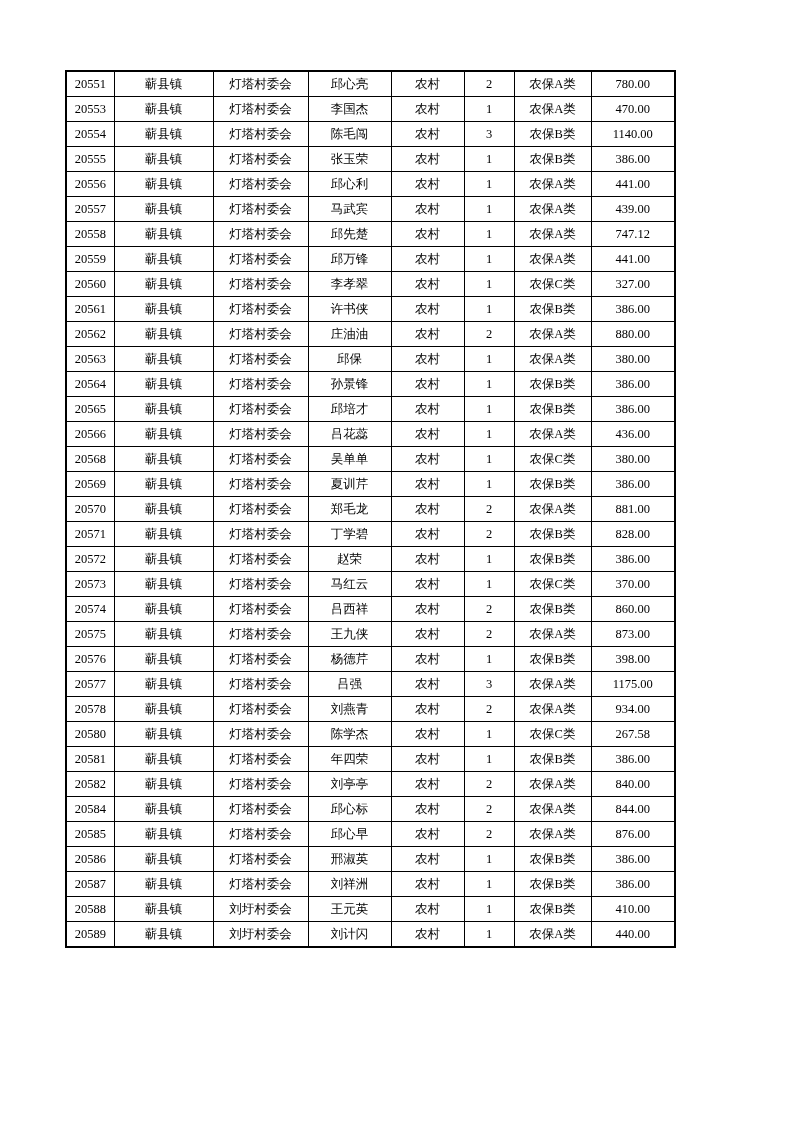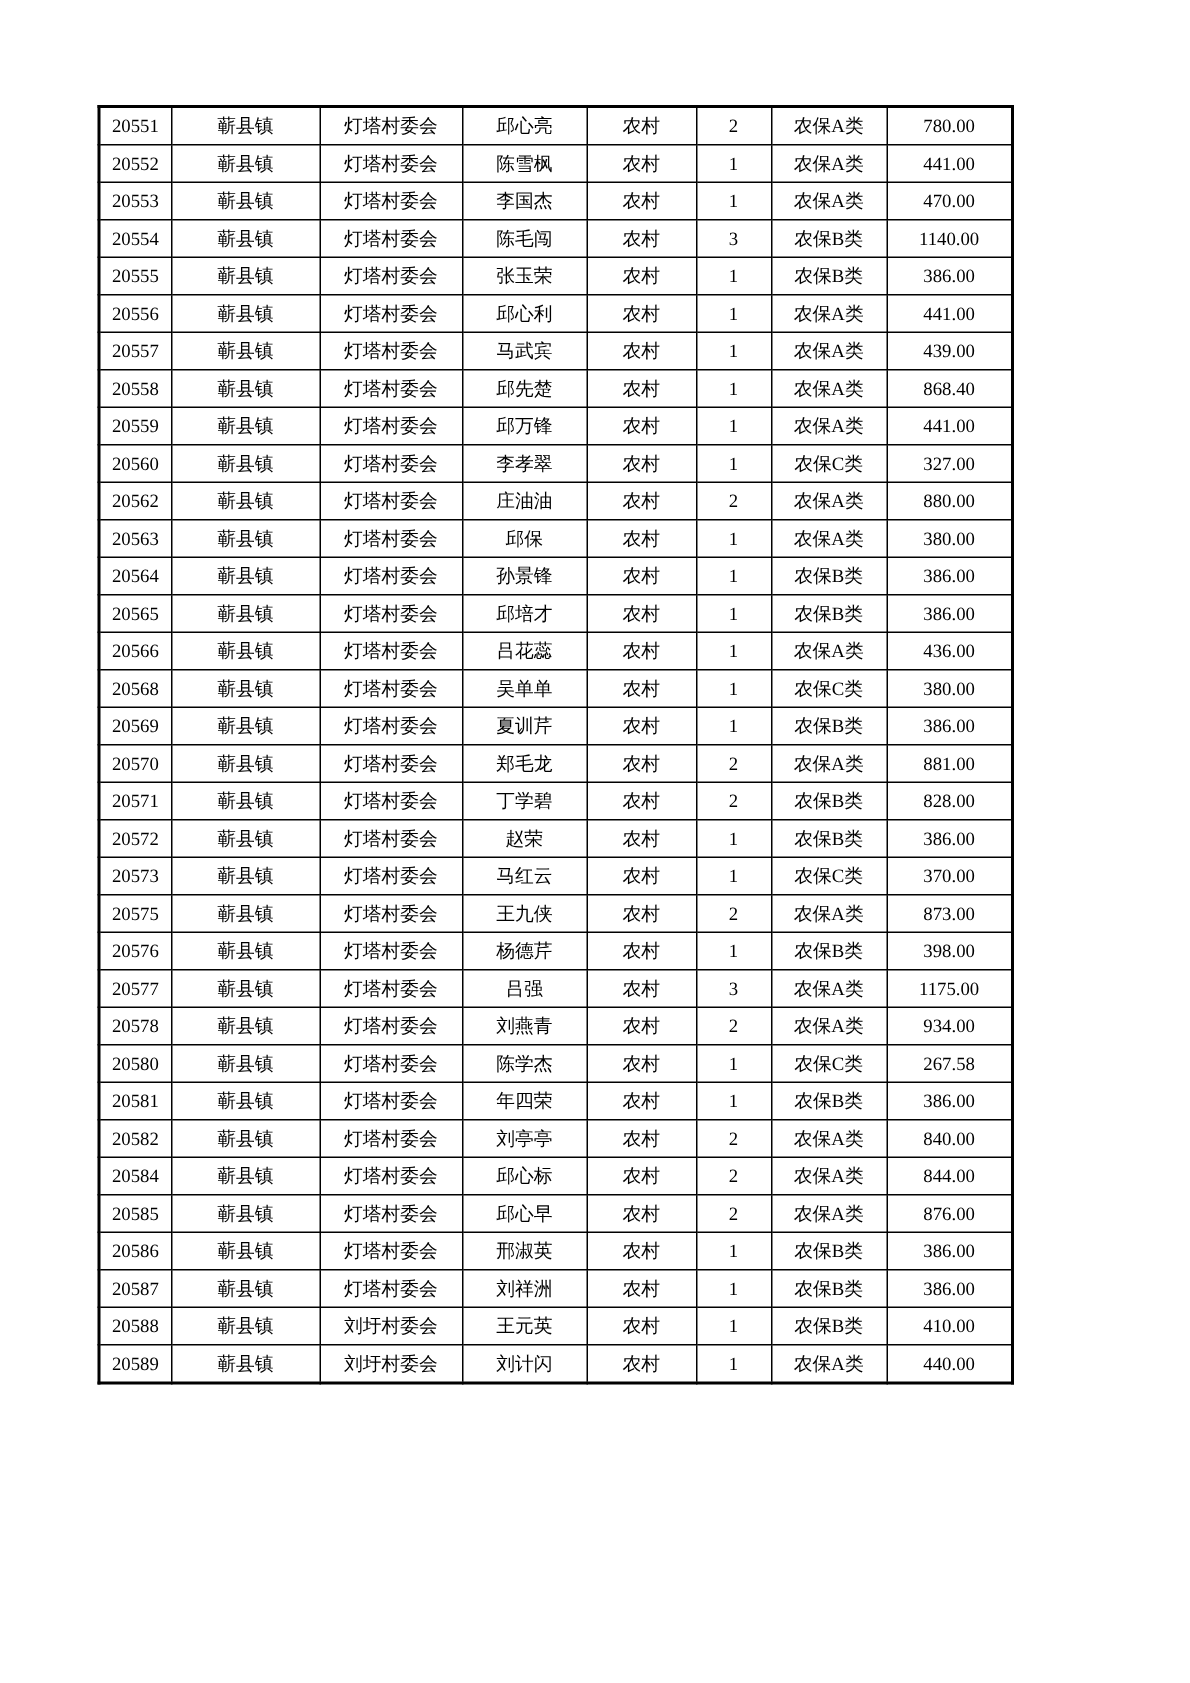--- a/index.html
+++ b/index.html
@@ -59,88 +59,78 @@
           <td>20551</td>
           <td>蕲县镇</td>
           <td>灯塔村委会</td>
           <td>邱心亮</td>
           <td>农村</td>
           <td>2</td>
           <td>农保A类</td>
           <td>780.00</td>
         </tr>
         <tr>
-          <td>20552</td>
-          <td>蕲县镇</td>
-          <td>灯塔村委会</td>
-          <td>陈雪枫</td>
+          <td>20553</td>
+          <td>蕲县镇</td>
+          <td>灯塔村委会</td>
+          <td>李国杰</td>
+          <td>农村</td>
+          <td>1</td>
+          <td>农保A类</td>
+          <td>470.00</td>
+        </tr>
+        <tr>
+          <td>20554</td>
+          <td>蕲县镇</td>
+          <td>灯塔村委会</td>
+          <td>陈毛闯</td>
+          <td>农村</td>
+          <td>3</td>
+          <td>农保B类</td>
+          <td>1140.00</td>
+        </tr>
+        <tr>
+          <td>20555</td>
+          <td>蕲县镇</td>
+          <td>灯塔村委会</td>
+          <td>张玉荣</td>
+          <td>农村</td>
+          <td>1</td>
+          <td>农保B类</td>
+          <td>386.00</td>
+        </tr>
+        <tr>
+          <td>20556</td>
+          <td>蕲县镇</td>
+          <td>灯塔村委会</td>
+          <td>邱心利</td>
           <td>农村</td>
           <td>1</td>
           <td>农保A类</td>
           <td>441.00</td>
         </tr>
         <tr>
-          <td>20553</td>
-          <td>蕲县镇</td>
-          <td>灯塔村委会</td>
-          <td>李国杰</td>
-          <td>农村</td>
-          <td>1</td>
-          <td>农保A类</td>
-          <td>470.00</td>
-        </tr>
-        <tr>
-          <td>20554</td>
-          <td>蕲县镇</td>
-          <td>灯塔村委会</td>
-          <td>陈毛闯</td>
-          <td>农村</td>
-          <td>3</td>
-          <td>农保B类</td>
-          <td>1140.00</td>
-        </tr>
-        <tr>
-          <td>20555</td>
-          <td>蕲县镇</td>
-          <td>灯塔村委会</td>
-          <td>张玉荣</td>
-          <td>农村</td>
-          <td>1</td>
-          <td>农保B类</td>
-          <td>386.00</td>
-        </tr>
-        <tr>
-          <td>20556</td>
-          <td>蕲县镇</td>
-          <td>灯塔村委会</td>
-          <td>邱心利</td>
-          <td>农村</td>
-          <td>1</td>
-          <td>农保A类</td>
-          <td>441.00</td>
-        </tr>
-        <tr>
           <td>20557</td>
           <td>蕲县镇</td>
           <td>灯塔村委会</td>
           <td>马武宾</td>
           <td>农村</td>
           <td>1</td>
           <td>农保A类</td>
           <td>439.00</td>
         </tr>
         <tr>
           <td>20558</td>
           <td>蕲县镇</td>
           <td>灯塔村委会</td>
           <td>邱先楚</td>
           <td>农村</td>
           <td>1</td>
           <td>农保A类</td>
-          <td>868.40</td>
+          <td>747.12</td>
         </tr>
         <tr>
           <td>20559</td>
           <td>蕲县镇</td>
           <td>灯塔村委会</td>
           <td>邱万锋</td>
           <td>农村</td>
           <td>1</td>
           <td>农保A类</td>
           <td>441.00</td>
@@ -149,20 +139,30 @@
           <td>20560</td>
           <td>蕲县镇</td>
           <td>灯塔村委会</td>
           <td>李孝翠</td>
           <td>农村</td>
           <td>1</td>
           <td>农保C类</td>
           <td>327.00</td>
         </tr>
         <tr>
+          <td>20561</td>
+          <td>蕲县镇</td>
+          <td>灯塔村委会</td>
+          <td>许书侠</td>
+          <td>农村</td>
+          <td>1</td>
+          <td>农保B类</td>
+          <td>386.00</td>
+        </tr>
+        <tr>
           <td>20562</td>
           <td>蕲县镇</td>
           <td>灯塔村委会</td>
           <td>庄油油</td>
           <td>农村</td>
           <td>2</td>
           <td>农保A类</td>
           <td>880.00</td>
         </tr>
         <tr>
@@ -257,20 +257,30 @@
         </tr>
         <tr>
           <td>20573</td>
           <td>蕲县镇</td>
           <td>灯塔村委会</td>
           <td>马红云</td>
           <td>农村</td>
           <td>1</td>
           <td>农保C类</td>
           <td>370.00</td>
+        </tr>
+        <tr>
+          <td>20574</td>
+          <td>蕲县镇</td>
+          <td>灯塔村委会</td>
+          <td>吕西祥</td>
+          <td>农村</td>
+          <td>2</td>
+          <td>农保B类</td>
+          <td>860.00</td>
         </tr>
         <tr>
           <td>20575</td>
           <td>蕲县镇</td>
           <td>灯塔村委会</td>
           <td>王九侠</td>
           <td>农村</td>
           <td>2</td>
           <td>农保A类</td>
           <td>873.00</td>

